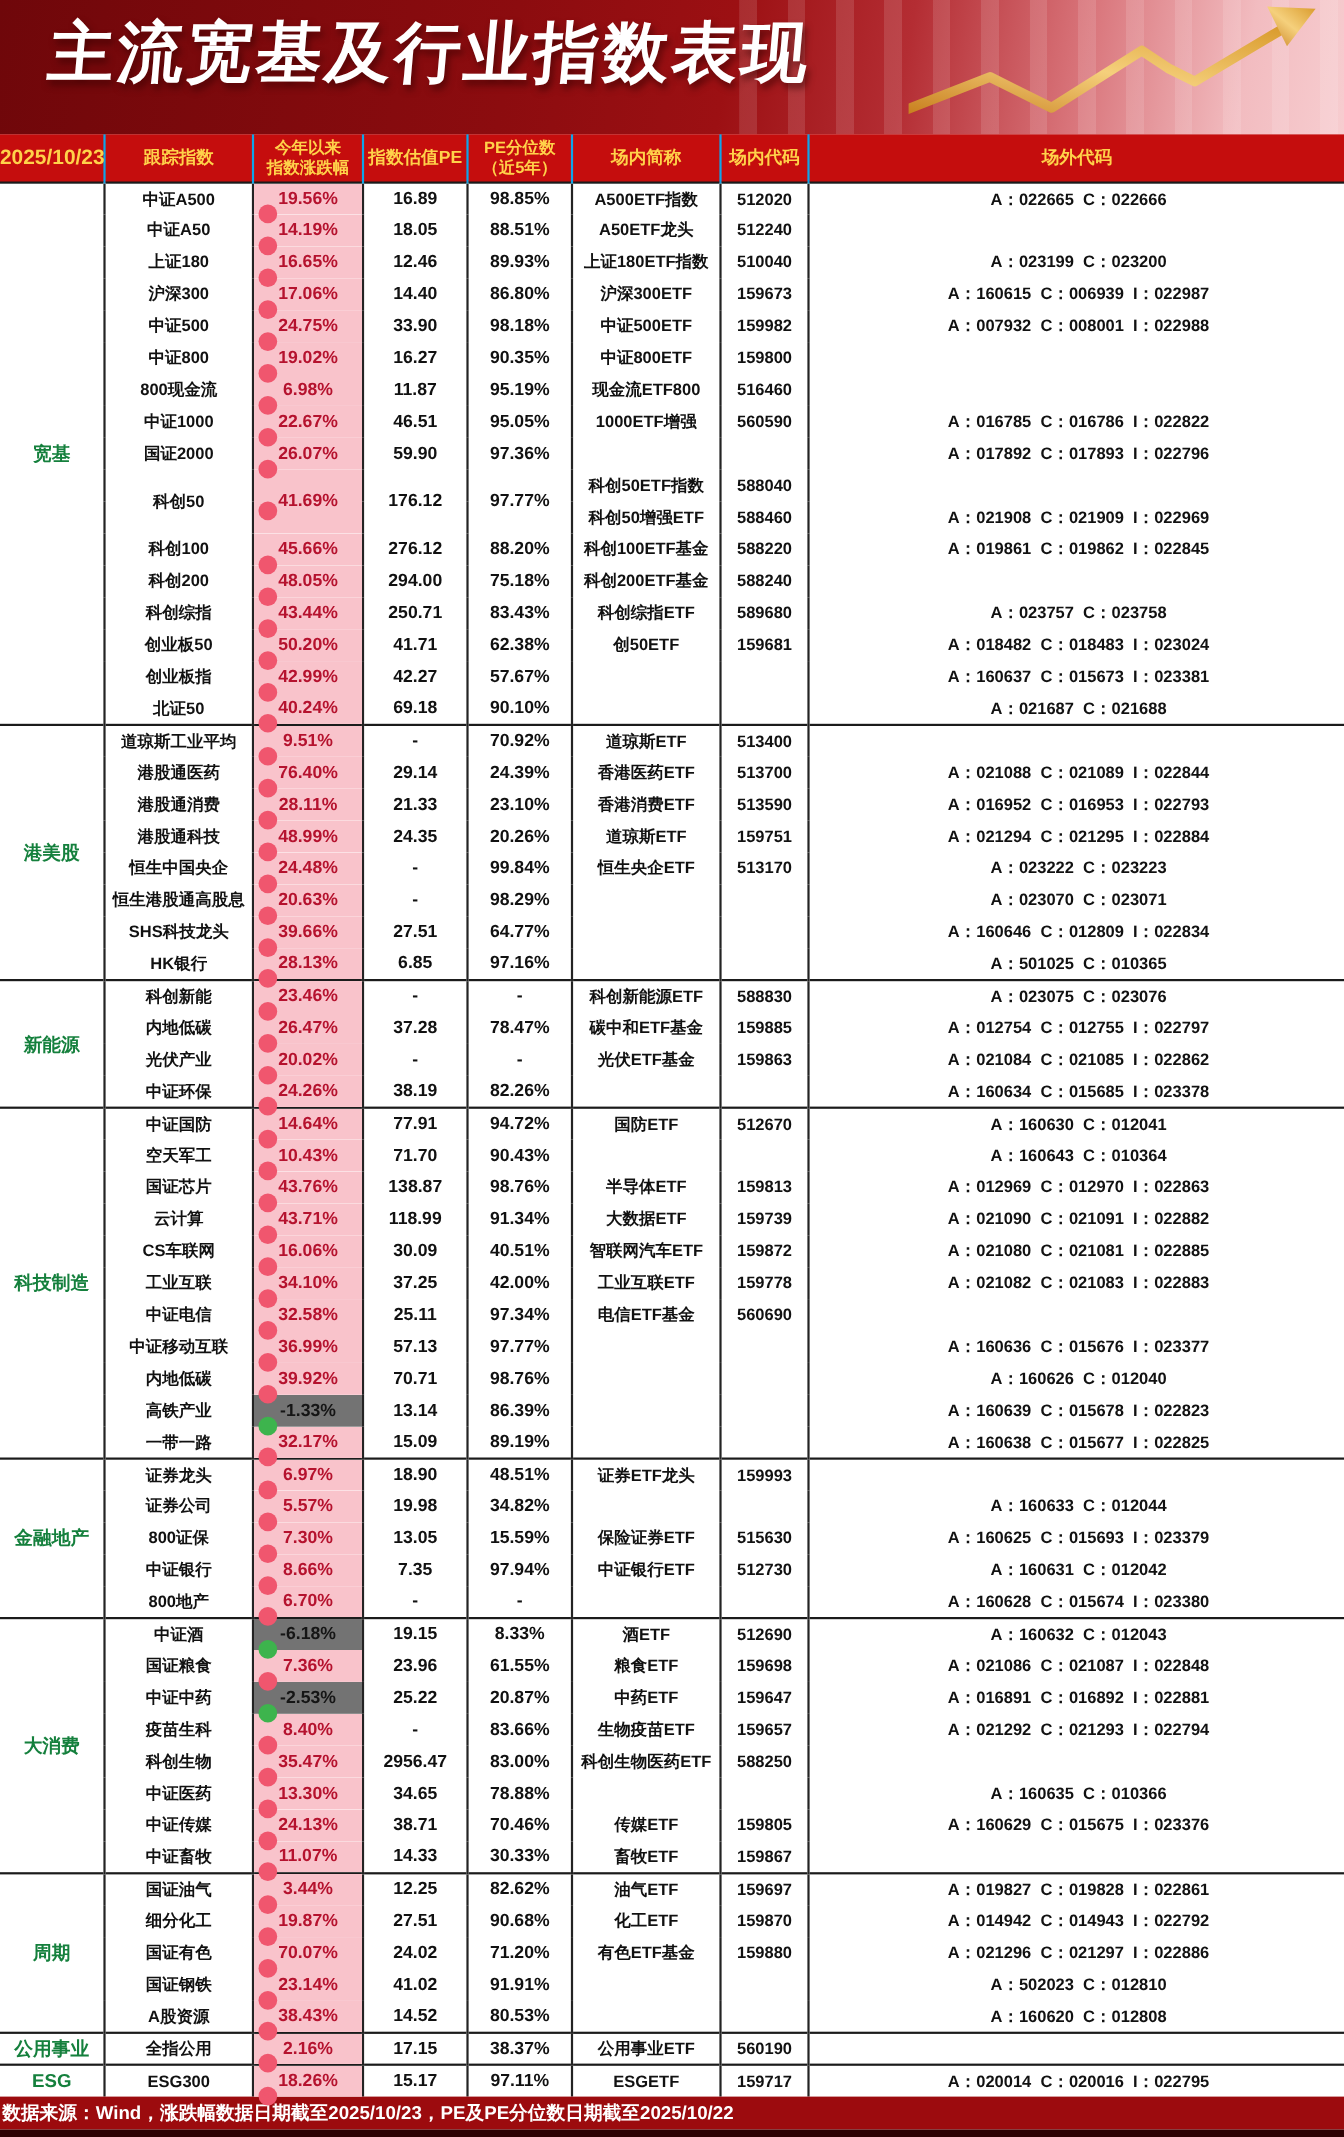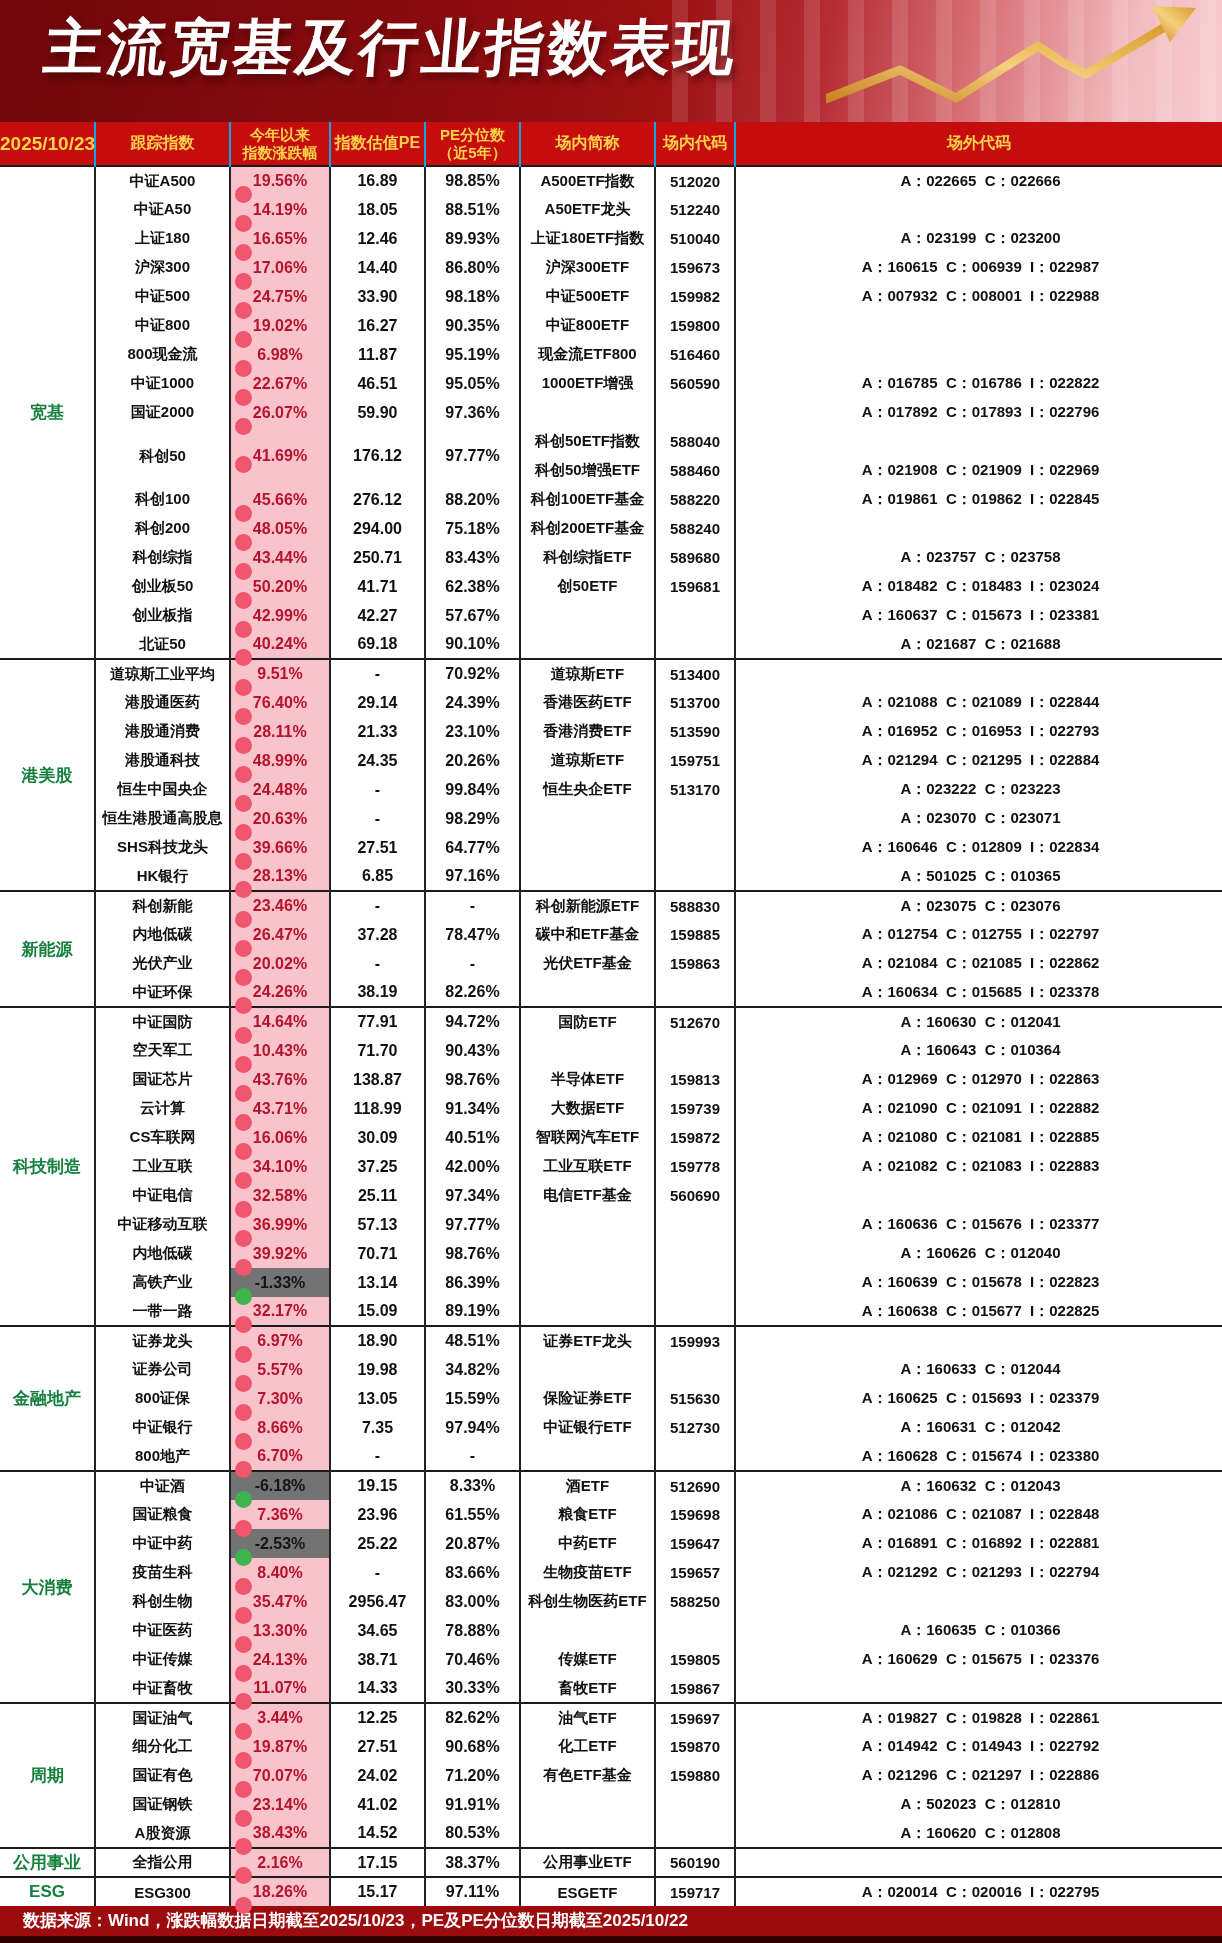--- a/index.html
+++ b/index.html
@@ -35,21 +35,21 @@
   .dot{position:absolute;left:4px;bottom:-8px;width:17px;height:17px;border-radius:50%;background:#f0566e;z-index:4}
   td.ytd.neg .dot{background:#3db44d}
   td.ytd.tall .dot{bottom:12px}
   td.pe,td.pep{font-size:16px}
   td.short{font-weight:600;font-size:15px}
   td.code{font-size:15px}
   td.otc{text-align:center;padding-left:3px;font-size:15px;white-space:pre}
 
   
   .footer{height:30px;background:#9c0b0e;color:#fff;font-weight:bold;font-size:17px;
-    line-height:30px;padding-left:23px;box-sizing:border-box}
+    line-height:30px;padding-left:2px;box-sizing:border-box}
   .bottom-strip{height:8px;background:#2e0203}
 </style>
 </head>
 <body>
 
 <div class="banner">
   <div class="stripes"></div>
   <svg class="arrow" viewBox="0 0 390 122" aria-hidden="true">
     <defs>
       <linearGradient id="goldg" x1="0" y1="1" x2="1" y2="0">

